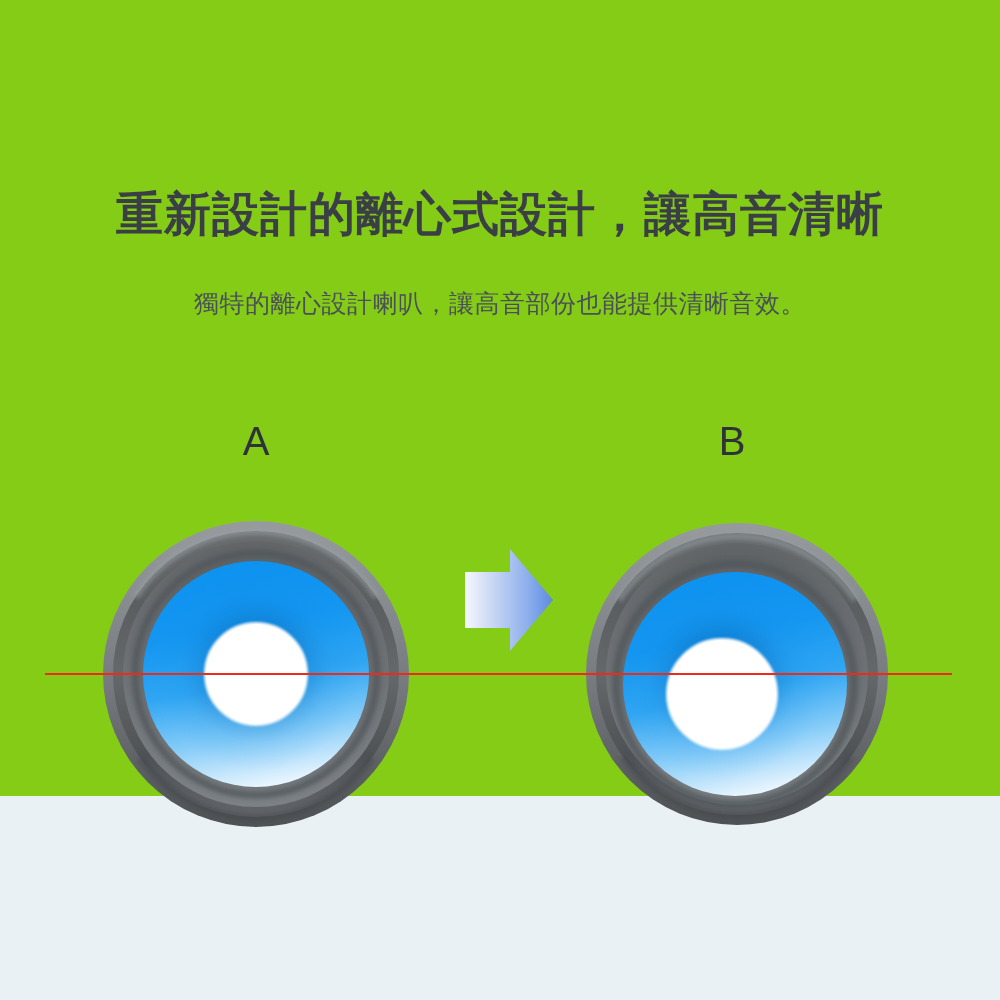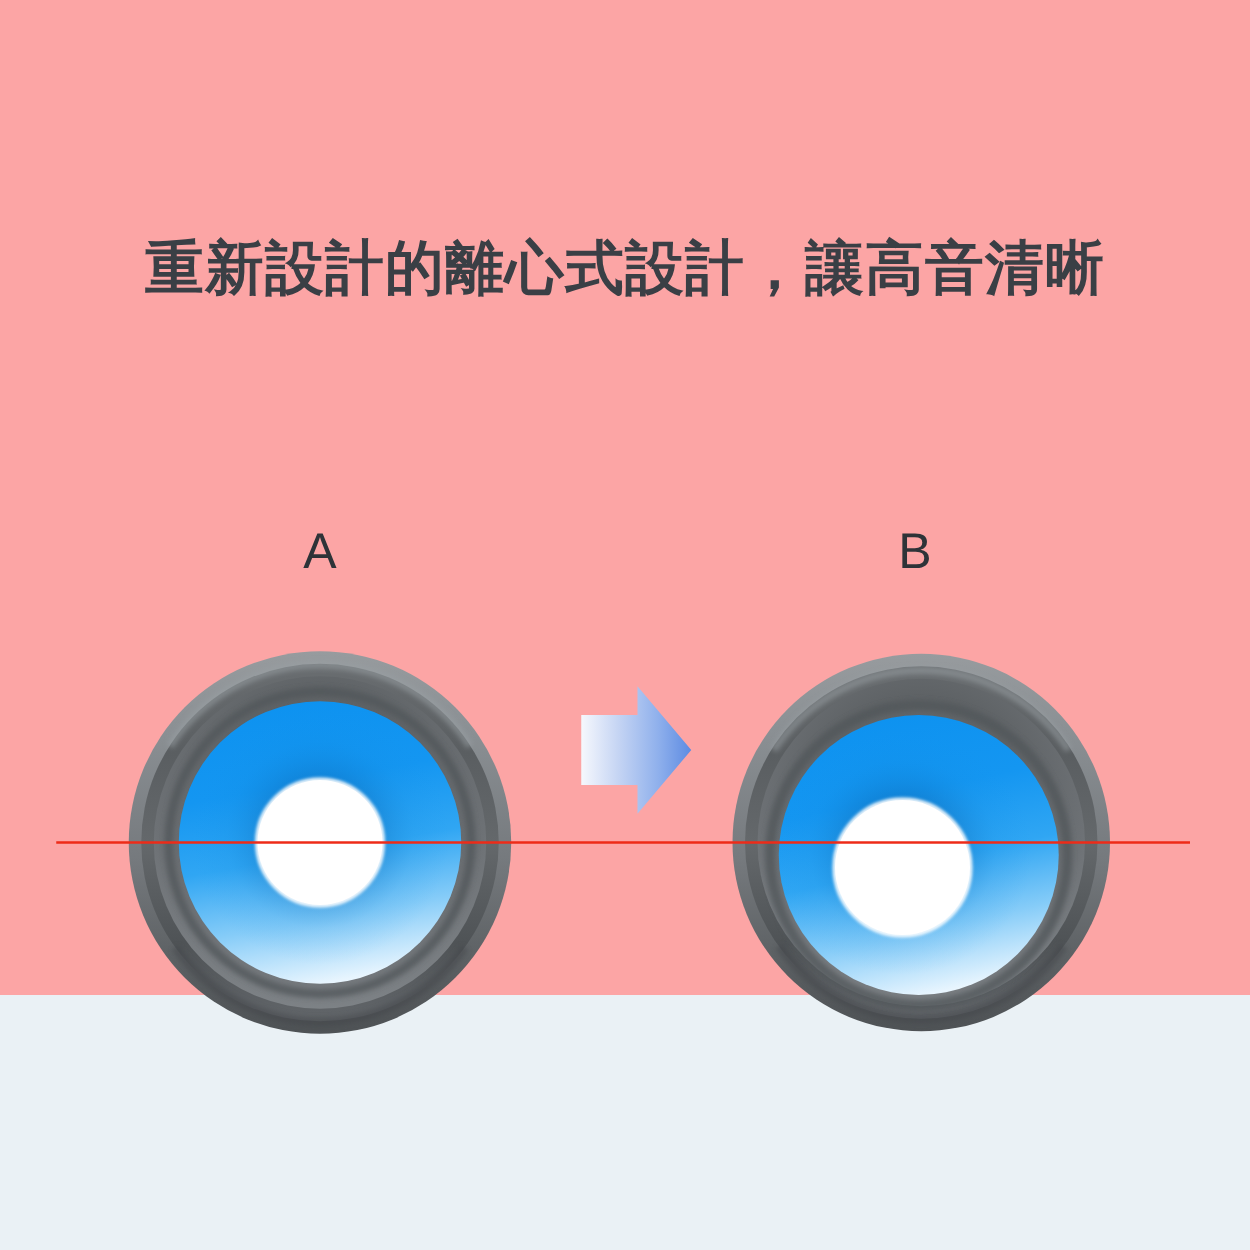--- a/index.html
+++ b/index.html
@@ -11,21 +11,21 @@
     height: 1000px;
     background: #eaf1f5;
     font-family: "Liberation Sans", "DejaVu Sans", sans-serif;
     overflow: hidden;
     position: relative;
   }
   .page {
     position: relative;
     width: 1000px;
     height: 796px;
-    background: #fca5a5;
+    background: #84cc16;
   }
   .heading-block {
     position: absolute;
     top: 186px;
     left: 0;
     width: 1000px;
     text-align: center;
   }
   .headline {
     font-size: 47px;
@@ -74,20 +74,23 @@
 </style>
 </head>
 <body>
 
 <div class="page">
 
   <div class="heading-block">
     <h1 class="headline">重新設計的離心式設計，讓高音清晰</h1>
   </div>
 
+  <div class="subhead-block">
+    <p class="subhead">獨特的離心設計喇叭，讓高音部份也能提供清晰音效。</p>
+  </div>
 
   <div class="label-a">A</div>
   <div class="label-b">B</div>
 
   <svg class="diagram" viewBox="0 0 1000 1000">
     <defs>
 
       <linearGradient id="gradSurroundOuter" x1="0" y1="0" x2="0" y2="1">
         <stop offset="0%" stop-color="#979b9e"></stop>
         <stop offset="20%" stop-color="#8b9094"></stop>

